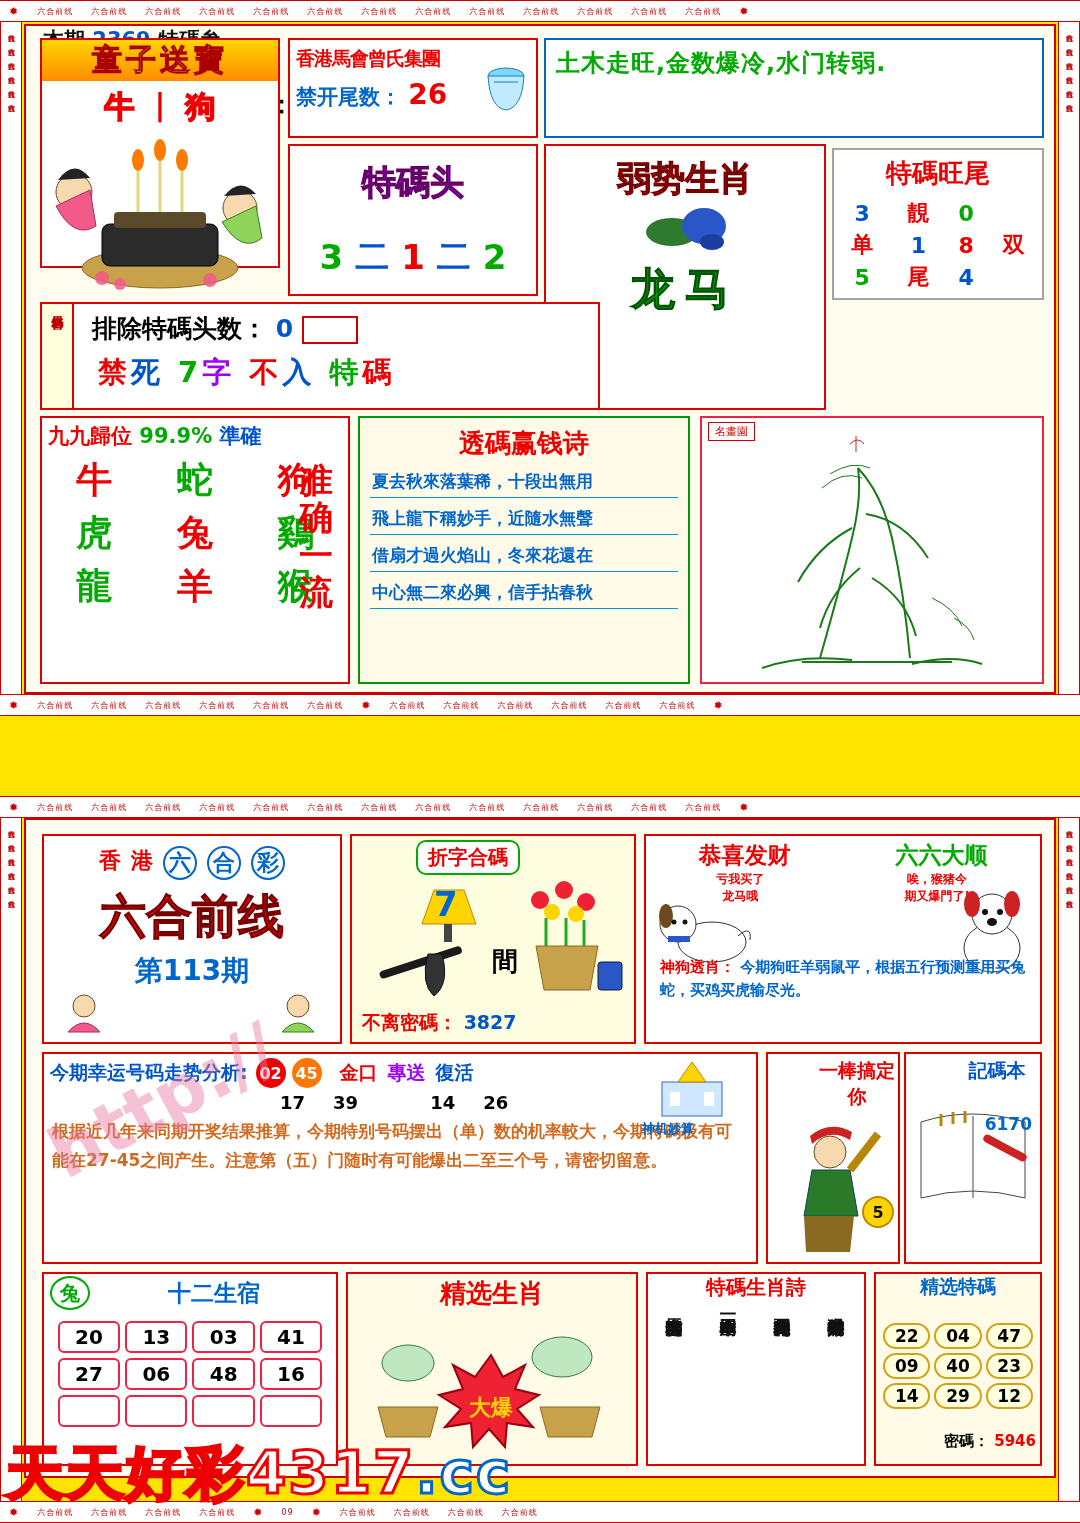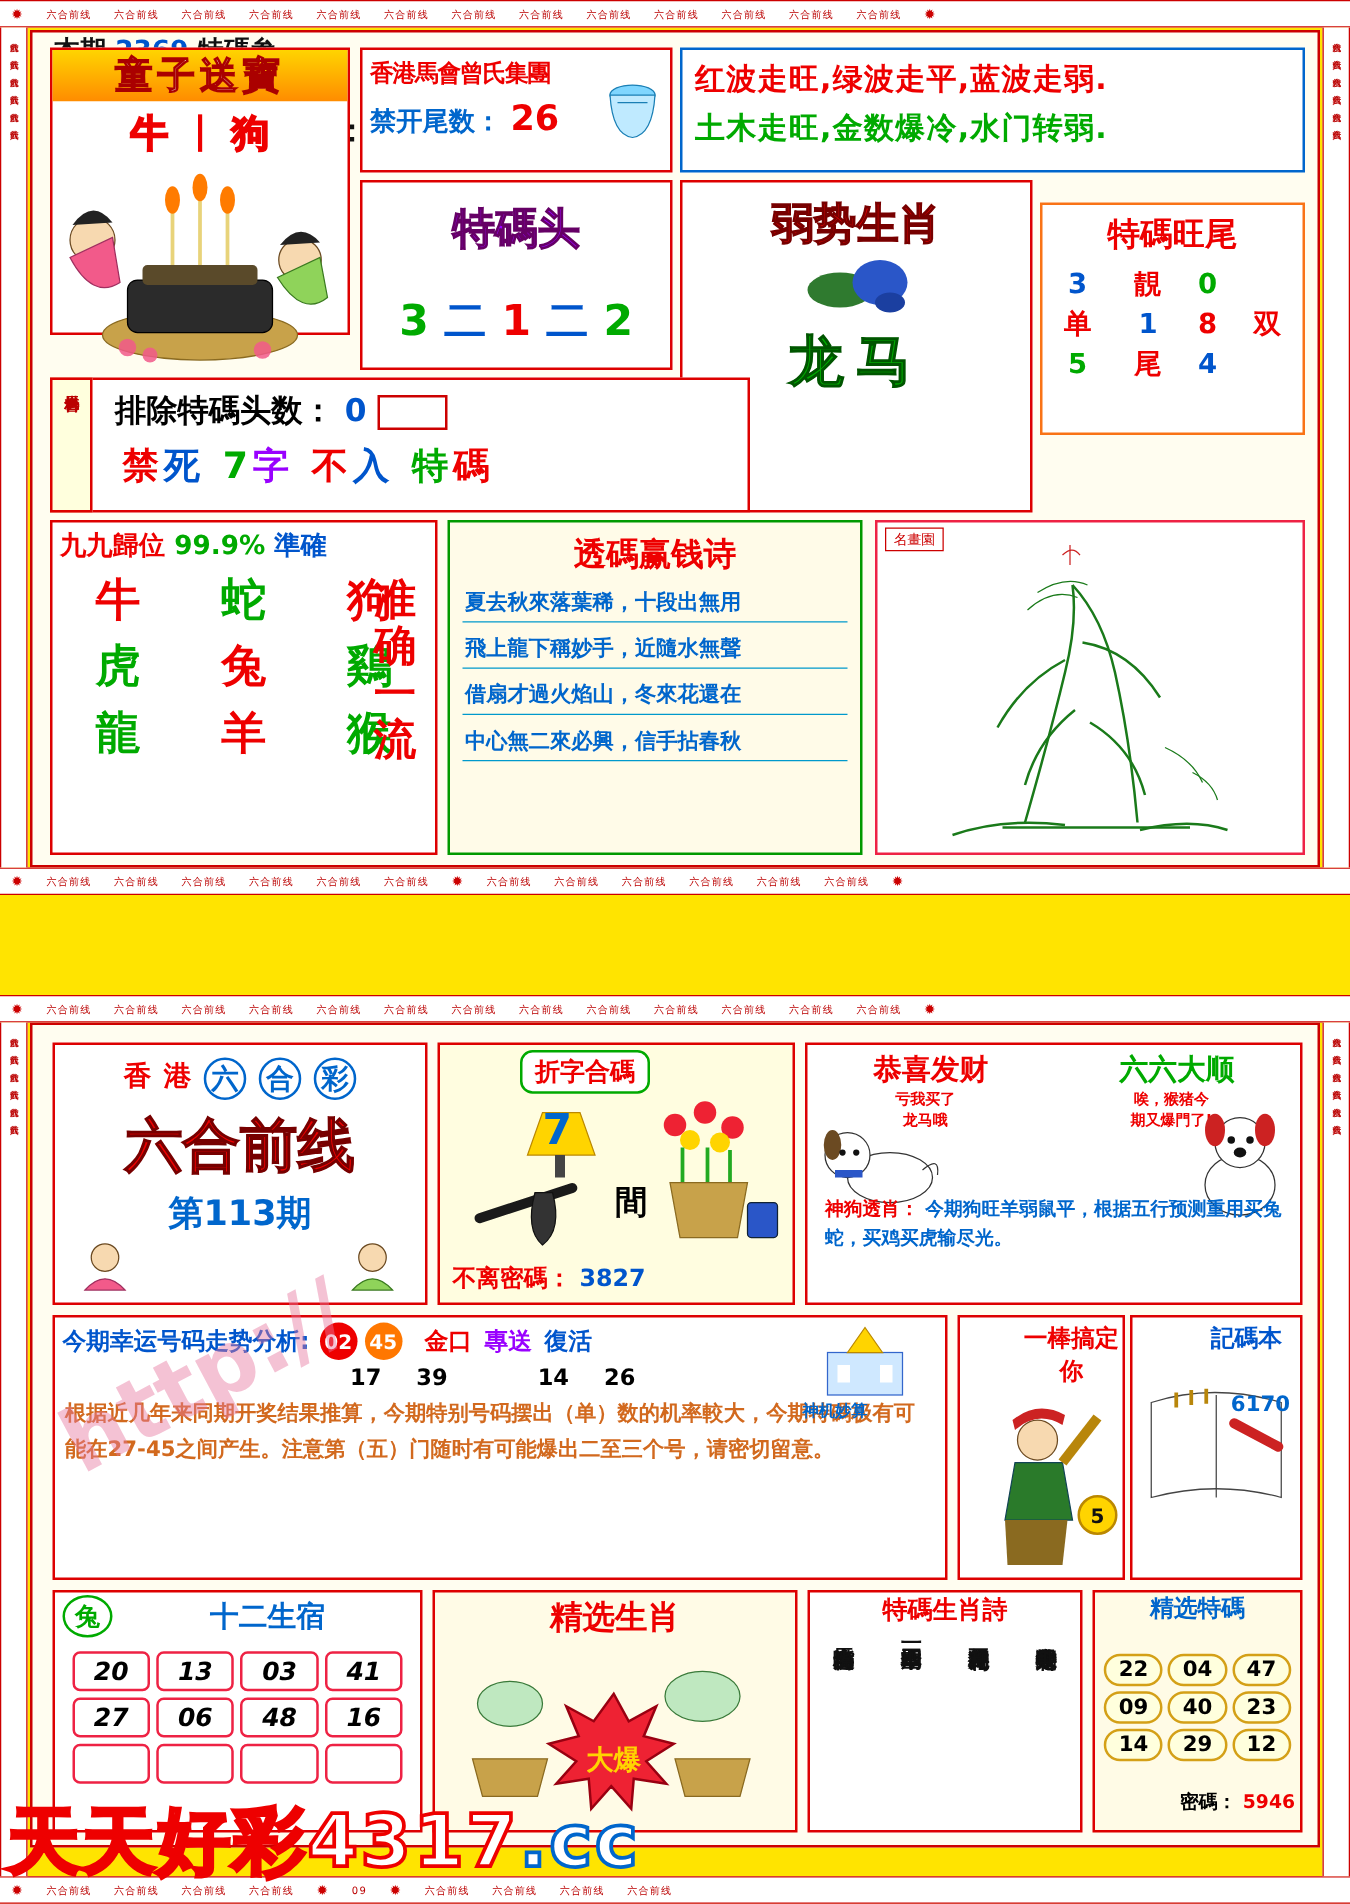--- a/index.html
+++ b/index.html
@@ -79,21 +79,21 @@
   #waves div { font-size:24px; font-weight:bold; padding:7px 8px 0 10px; letter-spacing:1px; }
 
   #temahead { left:262px; top:118px; width:250px; height:152px; border:2px solid #d00; }
   #temahead .t { font-size:34px; font-weight:bold; text-align:center; margin-top:14px; color:#90f; -webkit-text-stroke:1px #606; }
   #temahead .nums { display:flex; justify-content:center; align-items:center; gap:12px; margin-top:28px; font-size:34px; font-weight:bold; }
 
   #weak { left:518px; top:118px; width:282px; height:266px; border:2px solid #d00; }
   #weak .t { font-size:34px; font-weight:bold; text-align:center; margin-top:10px; color:#e00; -webkit-text-stroke:1px #700; }
   #weak .animals { font-size:44px; font-weight:bold; text-align:center; margin-top:58px; color:#0a0; -webkit-text-stroke:1px #050; letter-spacing:10px;}
 
-  #tail { left:806px; top:136px; width:212px; height:186px; border:2px solid #f97316; }
+  #tail { left:806px; top:122px; width:212px; height:152px; border:2px solid #a3a3a3; }
   #tail .t { font-size:26px; font-weight:bold; text-align:center; color:#e00; margin-top:6px; }
   #tail table { width:100%; border-collapse:collapse; font-size:22px; font-weight:bold; margin-top:6px;}
   #tail td { text-align:center; padding:1px 0; }
 
   #exclude { left:14px; top:276px; width:560px; height:108px; border:2px solid #d00; }
   #exclude .r1 { font-size:25px; font-weight:bold; padding:8px 0 0 50px; }
   #exclude .r2 { font-size:29px; font-weight:bold; padding:8px 0 0 56px; letter-spacing:4px;}
 
   #sidebadge { left:14px; top:276px; width:34px; height:108px; border:2px solid #d00; background:#ffd; }
   #sidebadge span { writing-mode:vertical-rl; font-size:12px; font-weight:bold; color:#b00; margin:3px auto;}
@@ -147,21 +147,21 @@
   #lucky .body { font-size:17px; color:#d2691e; font-weight:bold; line-height:1.7; padding:4px 8px;}
 
   #stick { left:740px; top:232px; width:134px; height:212px; border:2px solid #d00; }
   #jimaben { left:878px; top:232px; width:138px; height:212px; border:2px solid #d00; }
   .smalltitle { font-size:19px; font-weight:bold; text-align:center; margin-top:4px;margin-left:48px; }
 
   #twelve { left:16px; top:452px; width:296px; height:194px; border:2px solid #d00; }
   #twelve .t { font-size:23px; font-weight:bold; text-align:center; color:#06c; margin-top:2px;}
   #twelve table { width:94%; margin:4px auto; border-collapse:separate; border-spacing:5px;}
   #twelve td { width:25%; height:32px; text-align:center; font-size:20px; font-weight:bold;
-    border:2px solid #e24; border-radius:6px; background:#fff;font-style:italic; }
+    border:2px solid #e24; border-radius:6px; background:#fff; }
 
   #jingxuan { left:320px; top:452px; width:292px; height:194px; border:2px solid #d00; background:#fffbe6;}
   #jingxuan .t { font-size:26px; font-weight:bold; text-align:center; color:#e00; margin-top:2px;}
 
   #poem2 { left:620px; top:452px; width:220px; height:194px; border:2px solid #d00; }
   #poem2 .t { font-size:20px; font-weight:bold; text-align:center; color:#e00; }
   #poem2 .vert { display:flex; justify-content:space-around; margin-top:4px; }
   #poem2 .vert span { writing-mode:vertical-rl; font-size:17px; font-weight:bold; color:#111; }
 
   #jxtm { left:848px; top:452px; width:168px; height:194px; border:2px solid #d00; background:#fffbe6;}
@@ -337,21 +337,20 @@
         <span class="num">26</span>
       </div>
       <svg style="position:absolute;right:4px;top:18px;" width="52" height="60" viewBox="0 0 52 60">
         <ellipse cx="26" cy="18" rx="18" ry="8" fill="#7fd6ff" stroke="#1a7fb5"></ellipse>
         <path d="M8 18 q2 32 18 34 q16 -2 18 -34 z" fill="#bfeaff" stroke="#1a7fb5"></path>
         <path d="M14 24 h24" stroke="#1a7fb5" fill="none"></path>
       </svg>
     </div>
 
     <div class="box b-blue col" id="waves">
-      <div class="t-red">红波走旺,绿波走平,蓝波走弱.</div>
       <div class="t-grn">土木走旺,金数爆冷,水门转弱.</div>
     </div>
 
     <div class="box b-red" id="temahead">
       <div class="t">特碼头</div>
       <div class="nums">
         <span class="t-grn">3</span>
         <span class="t-blu">二</span>
         <span class="t-red">1</span>
         <span class="t-blu">二</span>

